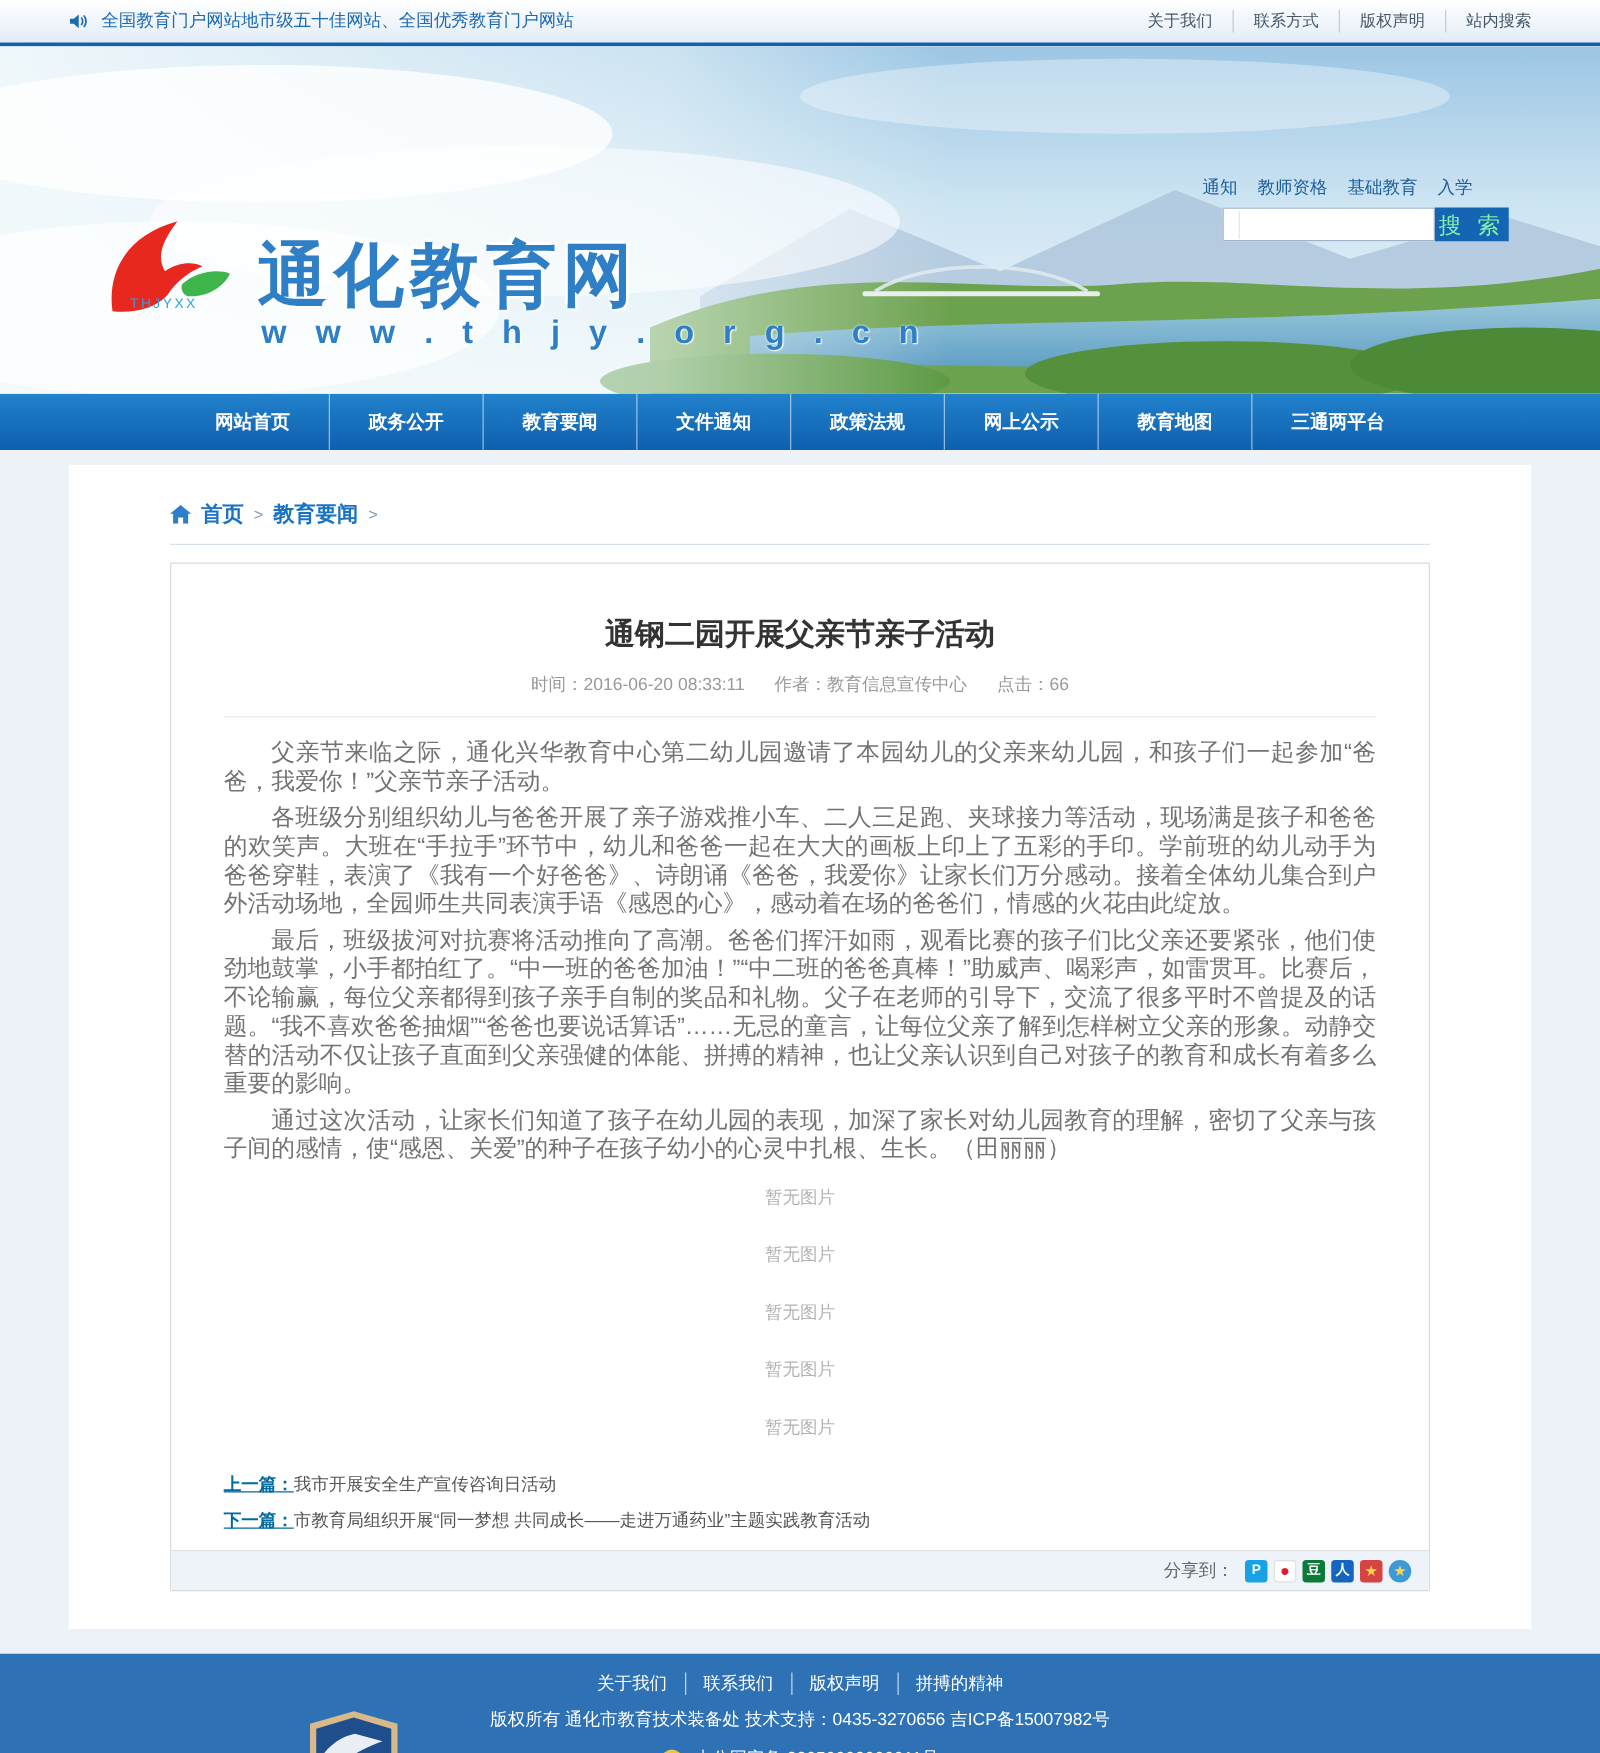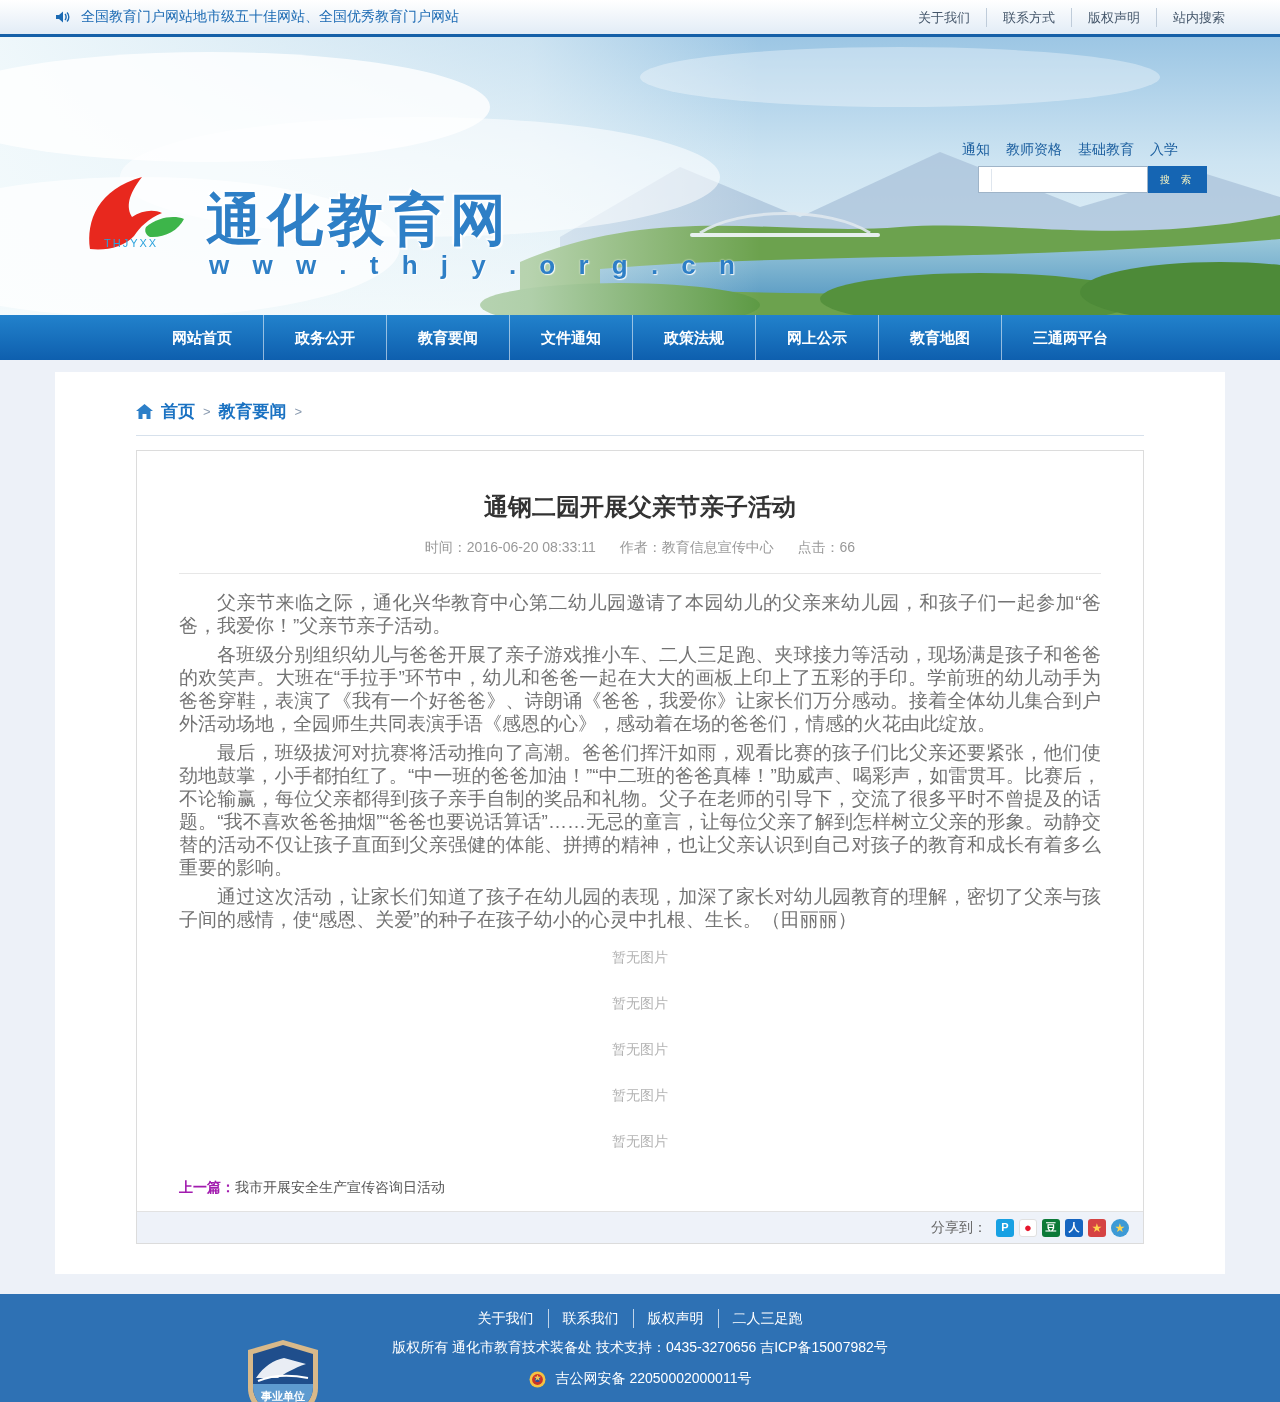--- a/index.html
+++ b/index.html
@@ -50,22 +50,22 @@
   .search-box { position: absolute; left: 978px; top: 129px; display: flex; }
   .search-input-wrap {
     width: 170px; height: 27px; background: #fff; border: 1px solid #9fb4c8;
     display: flex; align-items: center; padding: 0 6px; gap: 6px;
   }
   .search-input-wrap input {
     border: none; outline: none; flex: 1; height: 22px; font-size: 13px;
     border-left: 1px solid #dfe6ee; padding-left: 6px; background:transparent;
   }
   .search-btn {
-    width: 59px; height: 27px; background: #1565b3; color: #fef9c3; border: none;
-    font-size: 10px; letter-spacing: 4px; cursor: pointer; font-family: inherit;
+    width: 59px; height: 27px; background: #1565b3; color: #86efac; border: none;
+    font-size: 18px; letter-spacing: 4px; cursor: pointer; font-family: inherit;
   }
 
   
   .nav { height: 45px; background: linear-gradient(#2282cc, #0e5fae); }
   .nav ul {
     width: 1170px; margin: 0 auto; list-style: none;
     display: flex; justify-content: center; font-weight: bold;
   }
   .nav li { border-right: 1px solid rgba(255,255,255,.55); }
   .nav li:last-child { border-right: none; }
@@ -93,21 +93,21 @@
   }
   .article-meta span { margin: 0 10px; }
   .article-body p {
     font-size: 19px; color: #737373; line-height: 23px; margin-bottom: 6px; text-indent: 2em;
     text-align: justify;
   }
   .placeholders { text-align: center; margin-top: 18px; }
   .ph { color: #b3b3b3; font-size: 14px; margin-bottom: 28px; }
   .prevnext { margin-top: 22px; font-size: 14px; color: #555; }
   .prevnext .row { margin-bottom: 11px; }
-  .pn-label { font-weight: bold; color: #a21caf; }
+  .pn-label { font-weight: bold; color: #0369a1; text-decoration: underline; }
   .pn-link { color: #555; }
   .share-bar {
     margin-top: 14px; background: #eef2f9; border-top: 1px solid #e2e2e2;
     height: 32px; display: flex; align-items: center; justify-content: flex-end;
     padding-right: 14px; gap: 5px;
   }
   .share-label { color: #666; font-size: 14px; margin-right: 4px; }
   .share-icon {
     width: 18px; height: 18px; border-radius: 3px;
     display: flex; align-items: center; justify-content: center;
@@ -276,20 +276,23 @@
         <div class="ph">暂无图片</div>
         <div class="ph">暂无图片</div>
         <div class="ph">暂无图片</div>
         <div class="ph">暂无图片</div>
       </div>
 
       <div class="prevnext">
         <div class="row">
           <span class="pn-label">上一篇：</span><a href="#" class="pn-link">我市开展安全生产宣传咨询日活动</a>
         </div>
+        <div class="row">
+          <span class="pn-label">下一篇：</span><a href="#" class="pn-link">市教育局组织开展“同一梦想 共同成长——走进万通药业”主题实践教育活动</a>
+        </div>
       </div>
     </div>
 
     <div class="share-bar">
       <span class="share-label">分享到：</span>
       <span class="share-icon si-pengyou">P</span>
       <span class="share-icon si-weibo">●</span>
       <span class="share-icon si-douban">豆</span>
       <span class="share-icon si-renren">人</span>
       <span class="share-icon si-baidu">★</span>
@@ -305,21 +308,21 @@
     <path d="M9,46 L69,46 L69,49 C69,64 55,75 39,81 C23,75 9,64 9,49 Z" fill="#5e9bd0"></path>
     <path d="M12,40 C20,28 30,22 40,20 L62,26 C50,30 40,36 34,40 Z" fill="#ffffff" opacity="0.9"></path>
     <path d="M14,43 C26,38 44,36 64,40" stroke="#ffffff" stroke-width="2" fill="none"></path>
     <text x="39" y="62" text-anchor="middle" font-size="11" fill="#ffffff" font-weight="bold">事业单位</text>
   </svg>
 
   <ul class="f-links">
     <li><a href="#">关于我们</a></li>
     <li><a href="#">联系我们</a></li>
     <li><a href="#">版权声明</a></li>
-    <li><a href="#">二人三足跑</a></li>
+    <li><a href="#">拼搏的精神</a></li>
   </ul>
 
   <div class="f-copy">版权所有  通化市教育技术装备处  技术支持：0435-3270656  吉ICP备15007982号</div>
 
   <div class="f-police">
     <svg width="17" height="17" viewBox="0 0 17 17">
       <circle cx="8.5" cy="8.5" r="8" fill="#f5c242"></circle>
       <circle cx="8.5" cy="8.5" r="5.4" fill="#c8342b"></circle>
       <circle cx="8.5" cy="8.5" r="2.6" fill="#2a4f9e"></circle>
       <path d="M8.5,3.4 L9.4,5.8 L12,5.8 L9.9,7.3 L10.7,9.8 L8.5,8.3 L6.3,9.8 L7.1,7.3 L5,5.8 L7.6,5.8 Z" fill="#ffd34e" opacity="0.9"></path>

